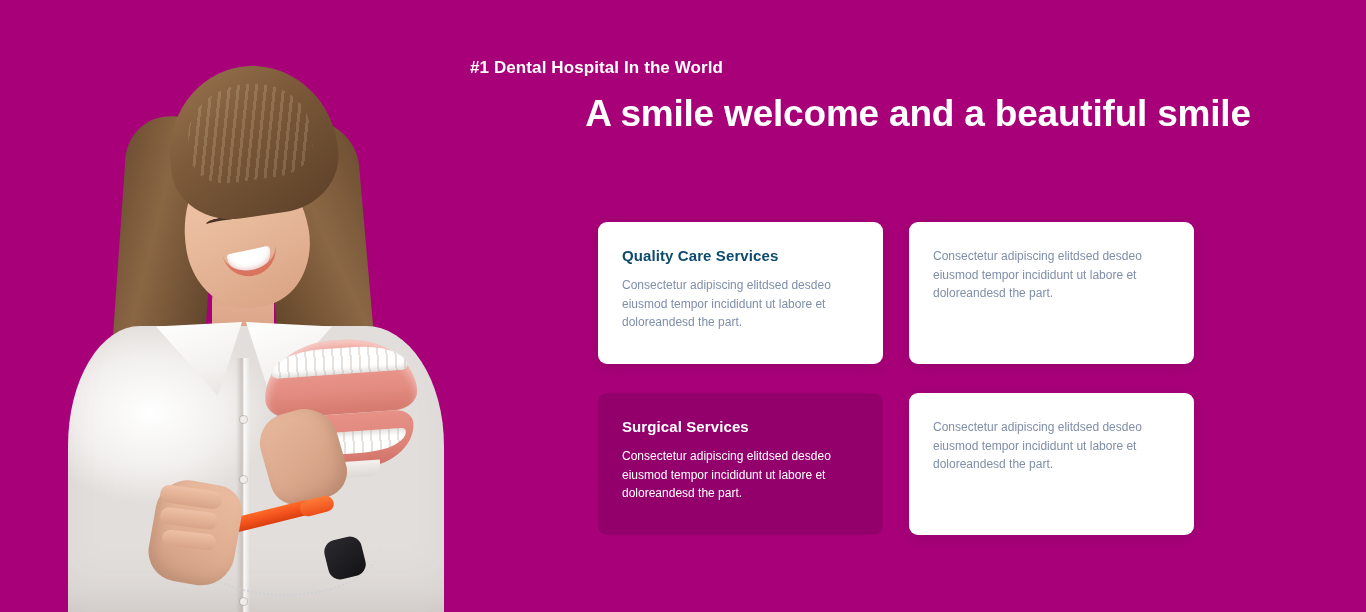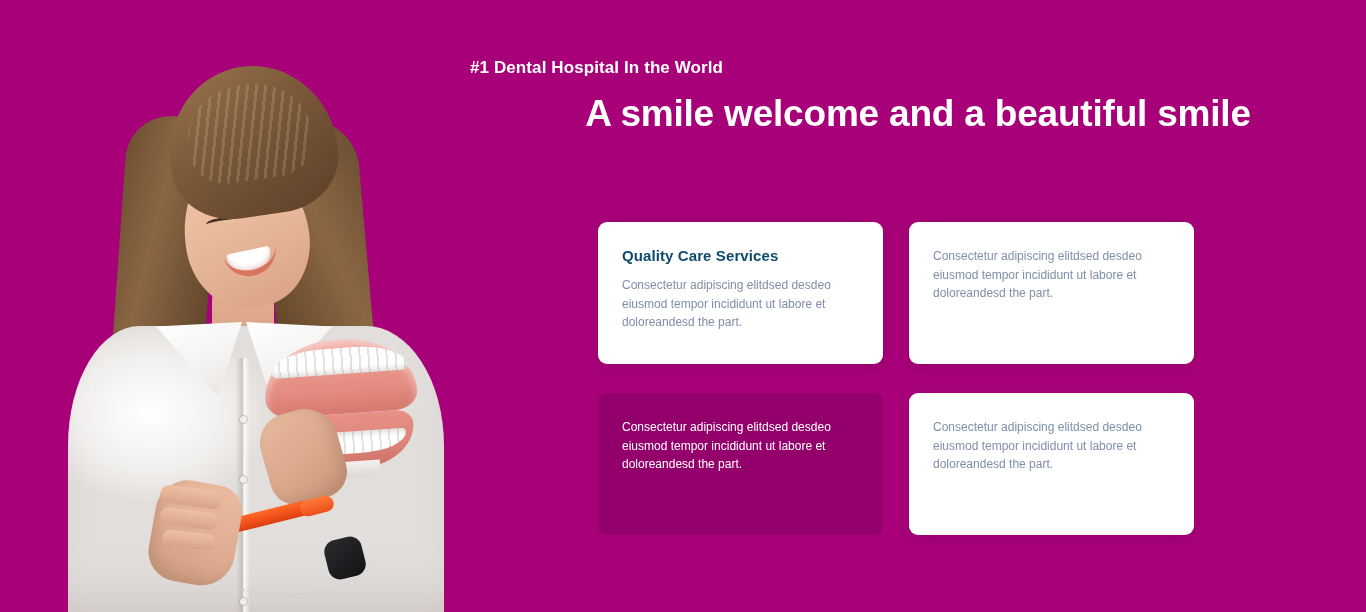--- a/index.html
+++ b/index.html
@@ -420,20 +420,21 @@
       <div class="card card--light">
         <div class="card-title">Quality Care Services</div>
         <div class="card-body">Consectetur adipiscing elitdsed desdeo eiusmod tempor incididunt ut labore et doloreandesd the part.</div>
       </div>
 
       <div class="card card--light">
         <div class="card-body">Consectetur adipiscing elitdsed desdeo eiusmod tempor incididunt ut labore et doloreandesd the part.</div>
       </div>
 
       <div class="card card--dark">
+        <div class="card-title">Surgical Services</div>
         <div class="card-body">Consectetur adipiscing elitdsed desdeo eiusmod tempor incididunt ut labore et doloreandesd the part.</div>
       </div>
 
       <div class="card card--light">
         <div class="card-body">Consectetur adipiscing elitdsed desdeo eiusmod tempor incididunt ut labore et doloreandesd the part.</div>
       </div>
 
     </div>
   </div>
 </div>

